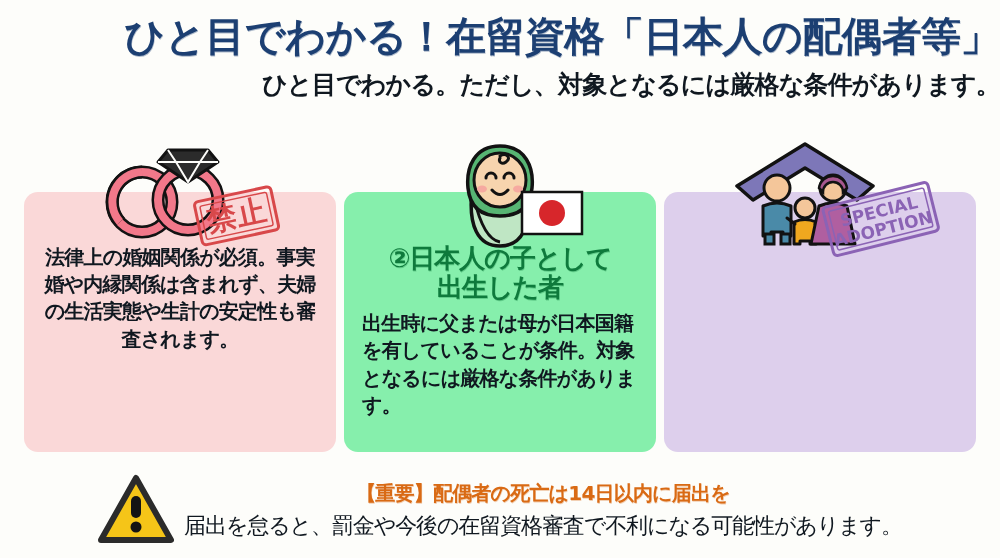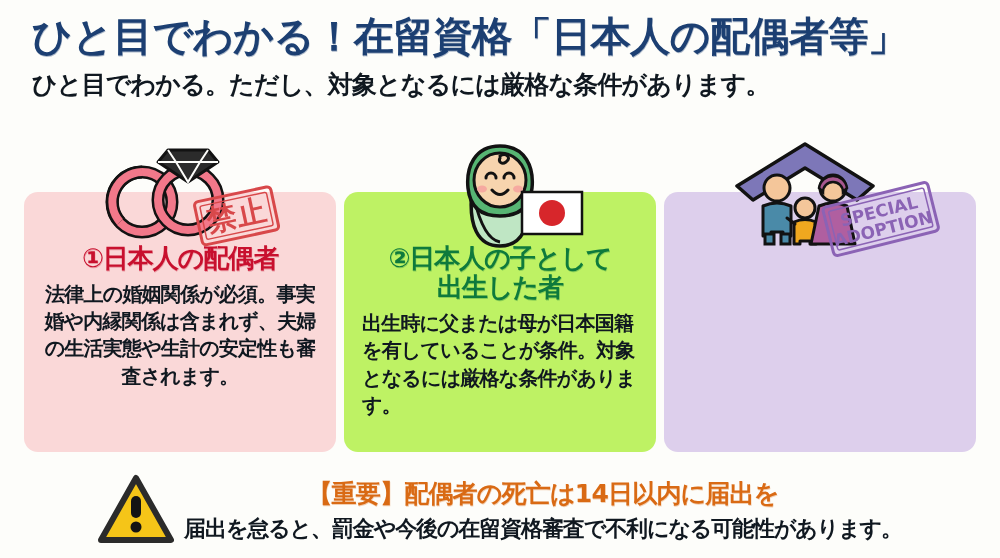--- a/index.html
+++ b/index.html
@@ -10,21 +10,21 @@
     width: 1000px;
     height: 558px;
     background: #fdfdfa;
     font-family: "DejaVu Sans", "Liberation Sans", sans-serif;
     overflow: hidden;
     position: relative;
   }
 
   
   .header {
-    text-align: left;
+    text-align: right;
     padding-top: 14px;
     padding-left: 32px;
   }
   .main-title {
     color: #1c3f72;
     font-size: 40px;
     font-weight: bold;
     letter-spacing: -0.5px;
     line-height: 1.12;
     white-space: nowrap;
@@ -51,21 +51,21 @@
     gap: 8px;
   }
   .card {
     position: relative;
     width: 312px;
     border-radius: 14px;
     box-sizing: border-box;
     padding: 52px 14px 10px 14px;
   }
   .card--spouse  { background: #fad8d8; }
-  .card--child   { background: #bef264; }
+  .card--child   { background: #86efac; }
   .card--adopted { background: #ddcfec; }
 
   .card-title {
     font-size: 26px;
     font-weight: bold;
     line-height: 1.12;
     letter-spacing: -1px;
     text-align: center;
     white-space: pre-line;
     margin: 0 0 8px 0;
@@ -106,30 +106,30 @@
     height: 96px;
     display: flex;
     align-items: center;
     justify-content: center;
     gap: 10px;
   }
   .warn-icon { flex: 0 0 auto; margin-top: 2px; }
   .footer-text { text-align: center; }
   .footer-head {
     color: #d96a14;
-    font-size: 25px;
+    font-size: 20px;
     font-weight: bold;
     letter-spacing: -0.8px;
     white-space: nowrap;
     text-shadow: 0.5px 0.5px 0 rgba(217,106,20,0.3);
   }
   .footer-note {
     color: #101820;
     font-size: 22px;
-    font-weight: bold;
+    font-weight: normal;
     letter-spacing: -1.1px;
     white-space: nowrap;
     margin-top: 4px;
   }
 
   
   .stamp-text {
     font-family: "DejaVu Sans", "Liberation Sans", sans-serif;
     font-weight: bold;
   }
@@ -163,21 +163,20 @@
           <line x1="78" y1="20" x2="138" y2="20" stroke="#fdfdfa" stroke-width="2"></line>
         </g>
 
         <g transform="rotate(-12 156 76)">
           <rect x="118" y="52" width="78" height="44" rx="4" fill="none" stroke="#d8484a" stroke-width="3"></rect>
           <rect x="123" y="57" width="68" height="34" rx="2" fill="none" stroke="#d8484a" stroke-width="1.5"></rect>
           <text class="stamp-text" x="157" y="84" text-anchor="middle" font-size="30" fill="#d8484a">禁止</text>
         </g>
       </svg>
     </div>
-    <h2 class="card-title">①日本人の配偶者</h2>
     <p class="card-body">法律上の婚姻関係が必須。事実婚や内縁関係は含まれず、夫婦の生活実態や生計の安定性も審査されます。</p>
   </div>
 
   <div class="card card--child">
     <div class="card-icon">
       <svg width="200" height="104" viewBox="0 0 200 104">
 
         <path d="M 72 48 C 68 84 78 104 100 104 C 122 104 132 84 128 48 Z" fill="#bfe6c4" stroke="#121212" stroke-width="3.5"></path>
 
         <path d="M 74 56 C 80 82 88 98 100 100" fill="none" stroke="#121212" stroke-width="3"></path>

